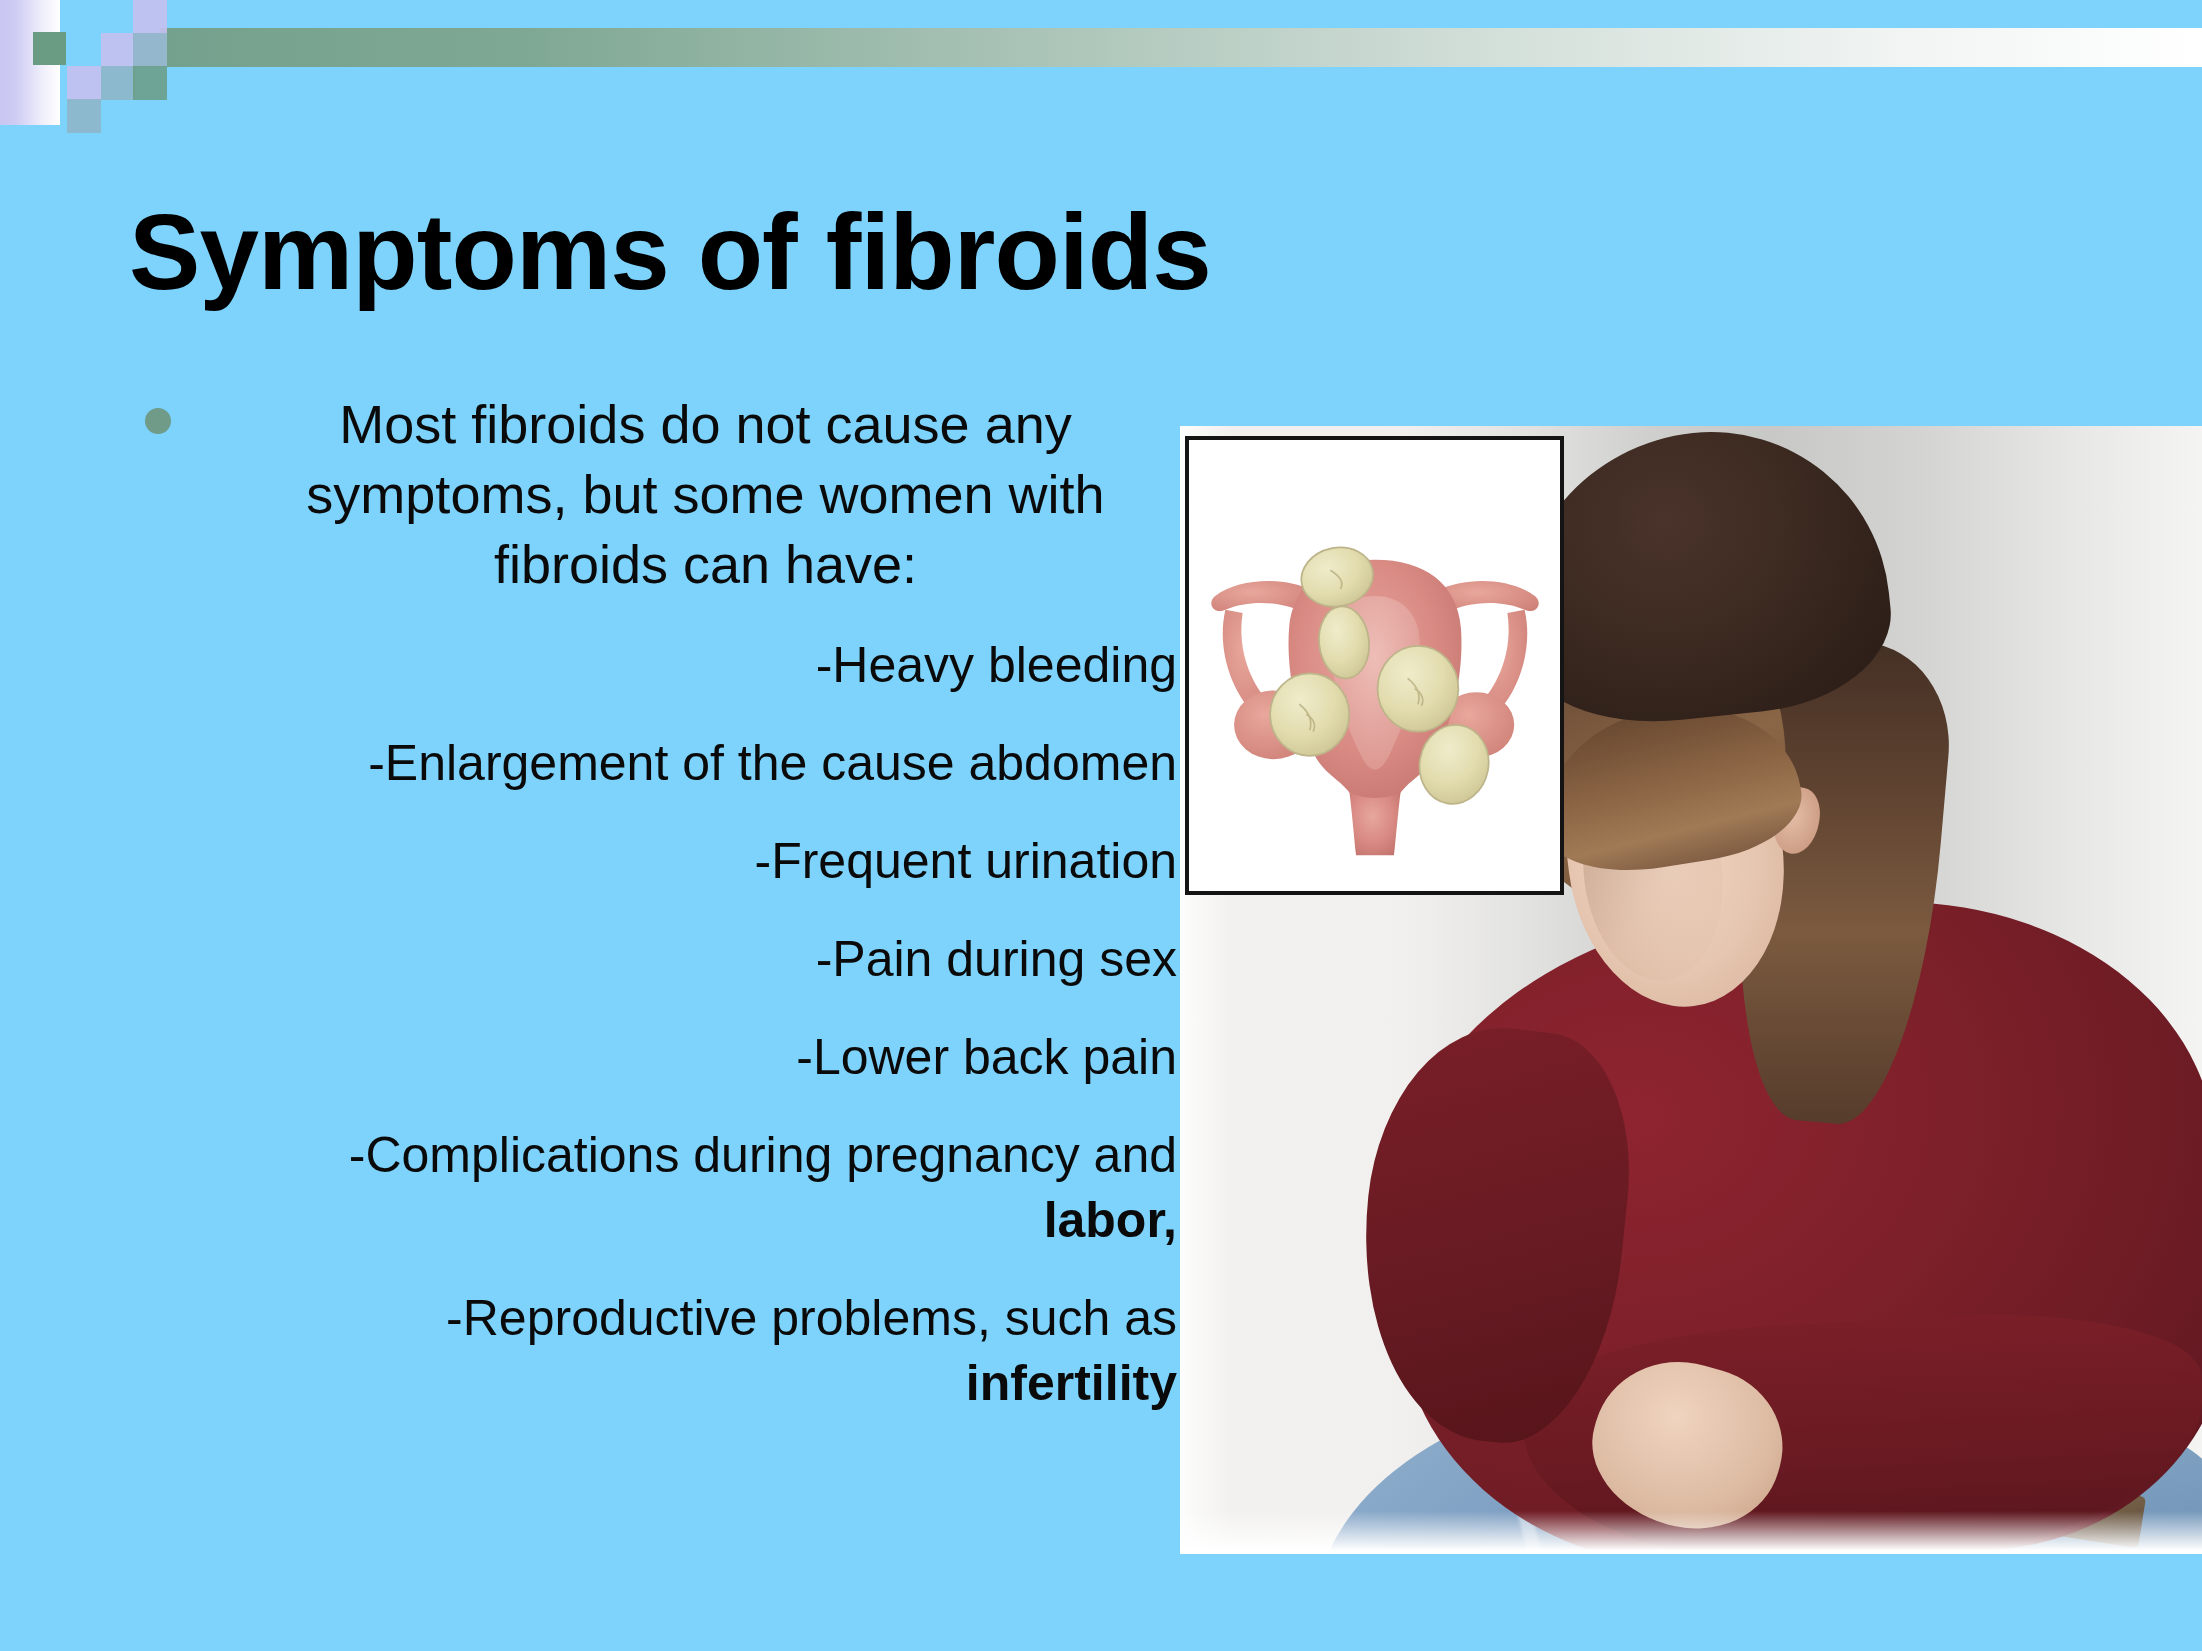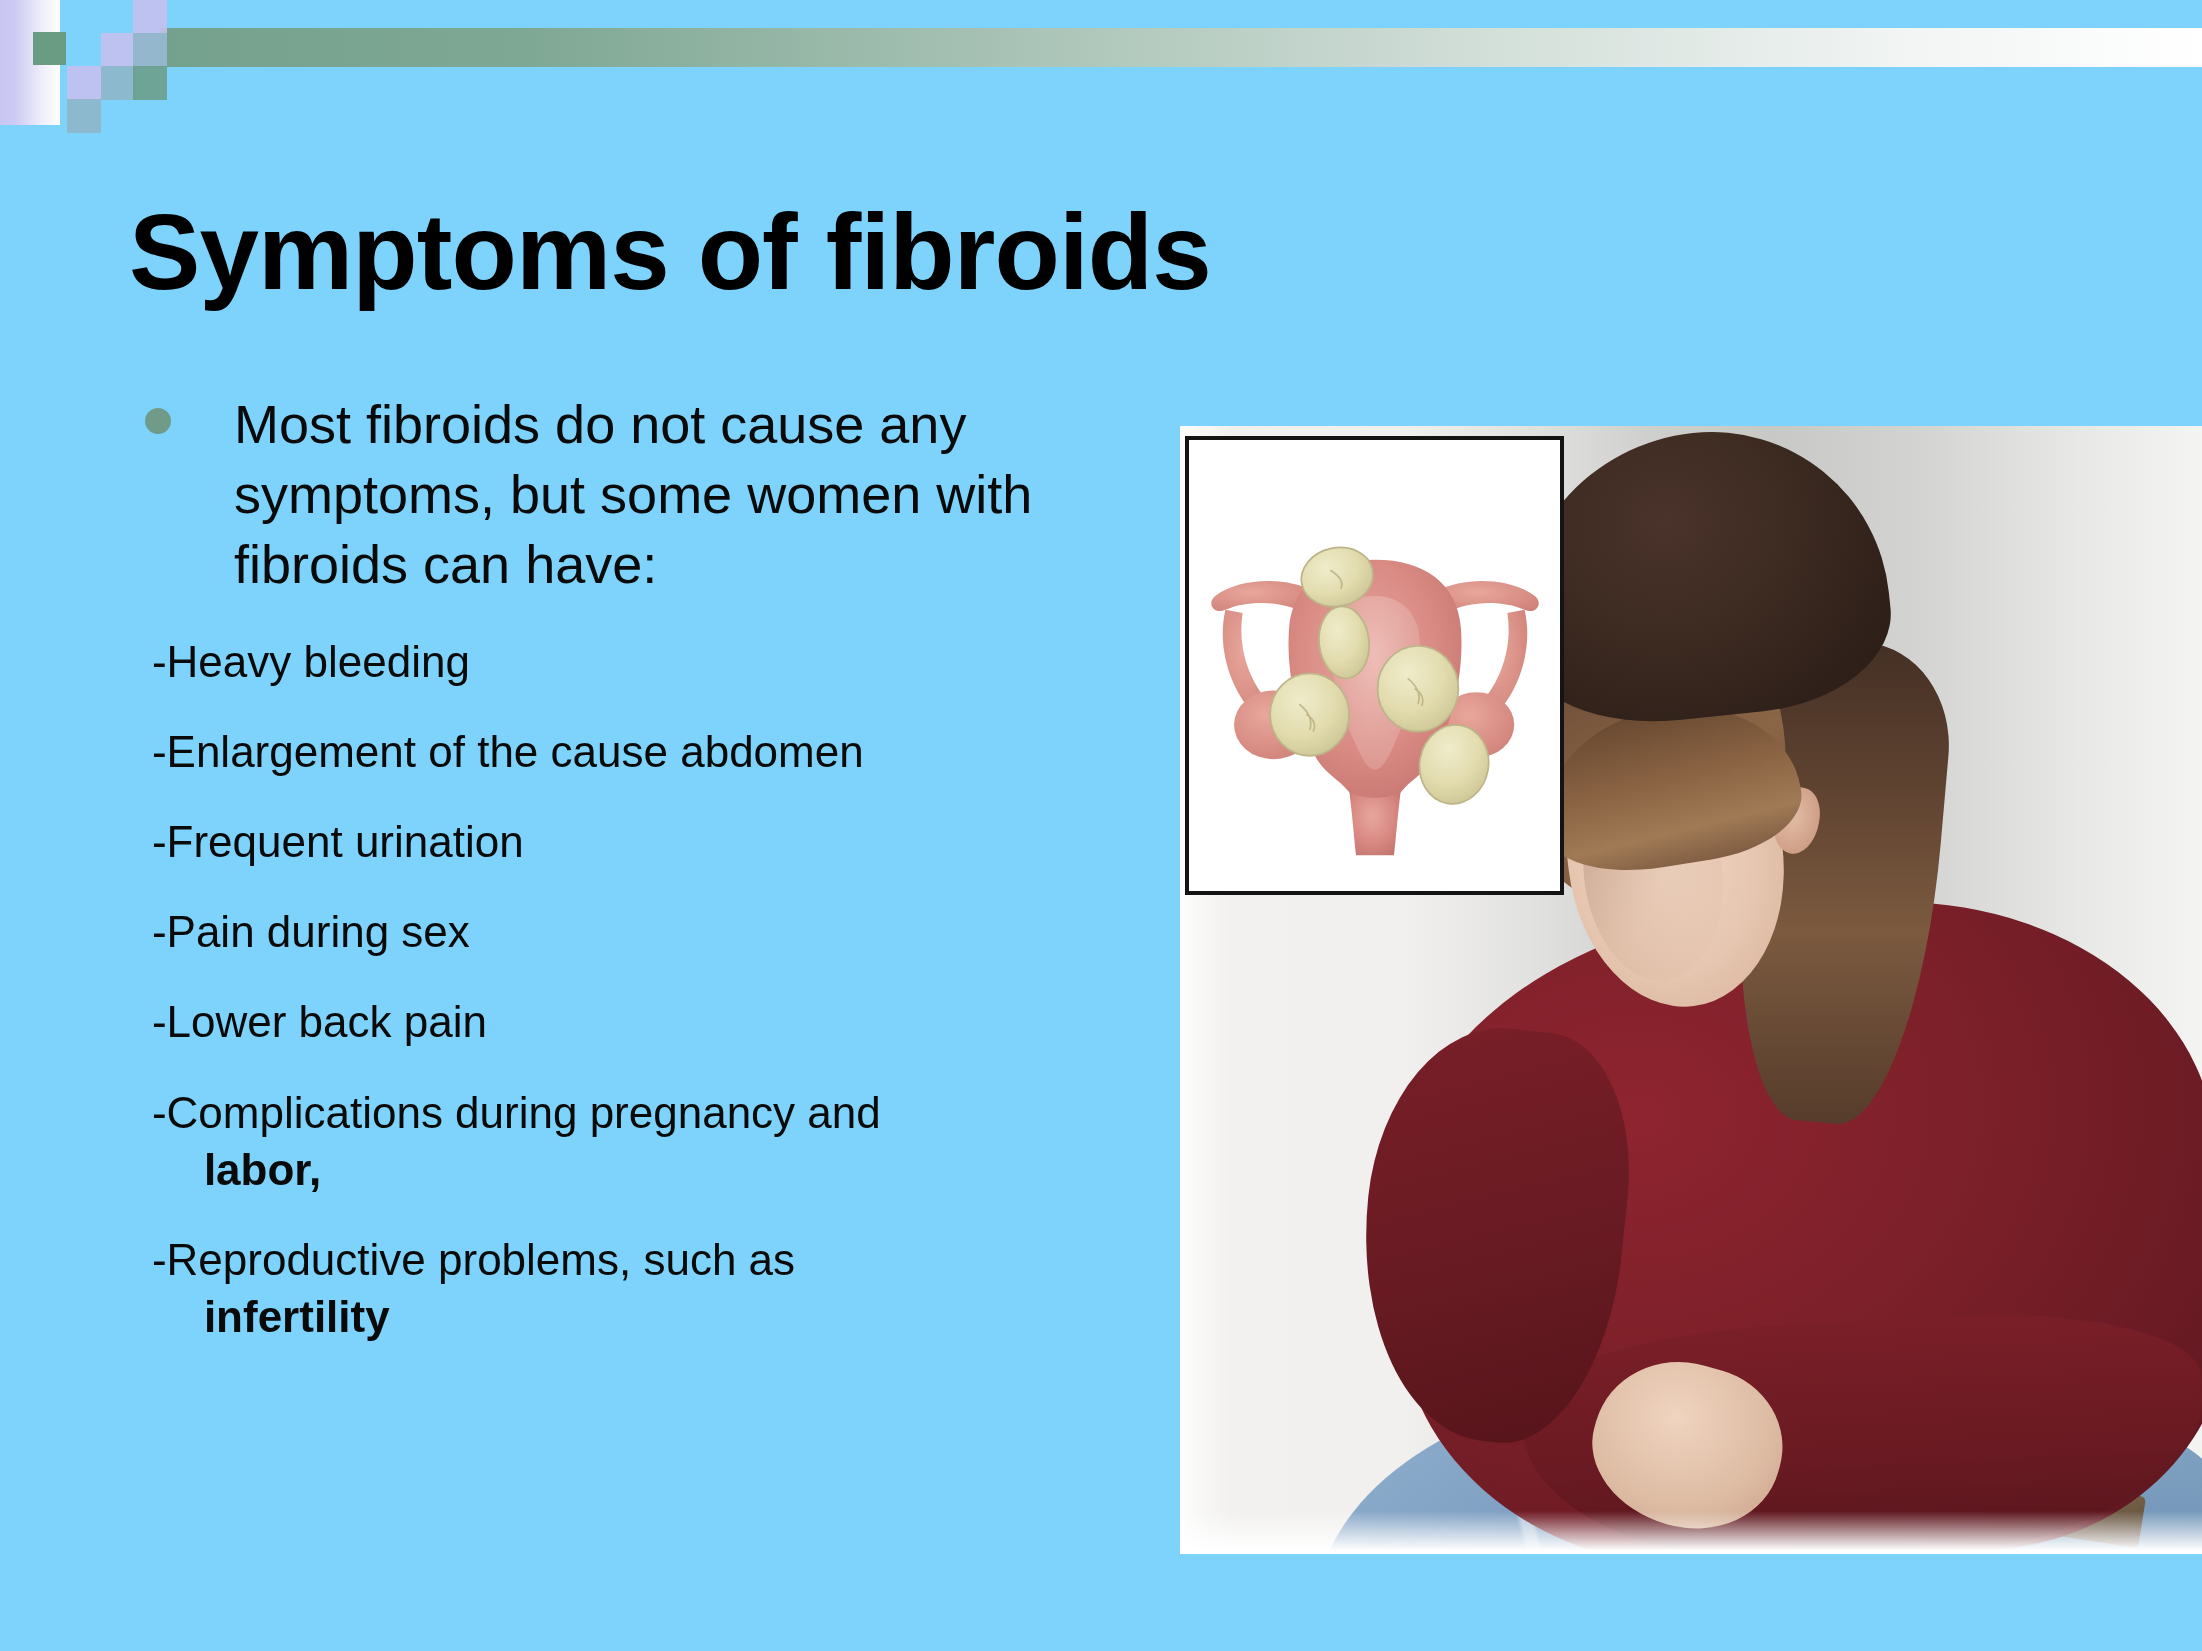--- a/index.html
+++ b/index.html
@@ -119,47 +119,49 @@
     left: 145px;
     top: 389px;
     width: 1032px;
   }
 
   .bullet-item {
     position: relative;
     display: flex;
     align-items: flex-start;
     margin-bottom: 25px;
+    text-align: center;
   }
   .bullet-marker {
     flex: 0 0 auto;
     width: 26px;
     height: 26px;
     border-radius: 50%;
     background: #6f9b88;
     margin-top: 19px;
     margin-right: 0px;
   }
   .bullet-text {
     flex: 1 1 auto;
     margin-left: 63px;
     font-size: 54px;
     line-height: 1.30;
     color: #0a0a0a;
     font-family: "Liberation Sans", sans-serif;
   }
 
   .dash-item {
-    font-size: 44px;
+    font-size: 50px;
     line-height: 1.30;
     color: #0a0a0a;
     margin-top: 33px;
     padding-left: 6.9px;
     text-indent: 0;
     font-family: "Liberation Sans", sans-serif;
+    text-align: right;
   }
   .dash-item .cont {
     display: block;
     padding-left: 52px;
     font-weight: bold;
   }
 
   
   #media-area {
     position: absolute;

